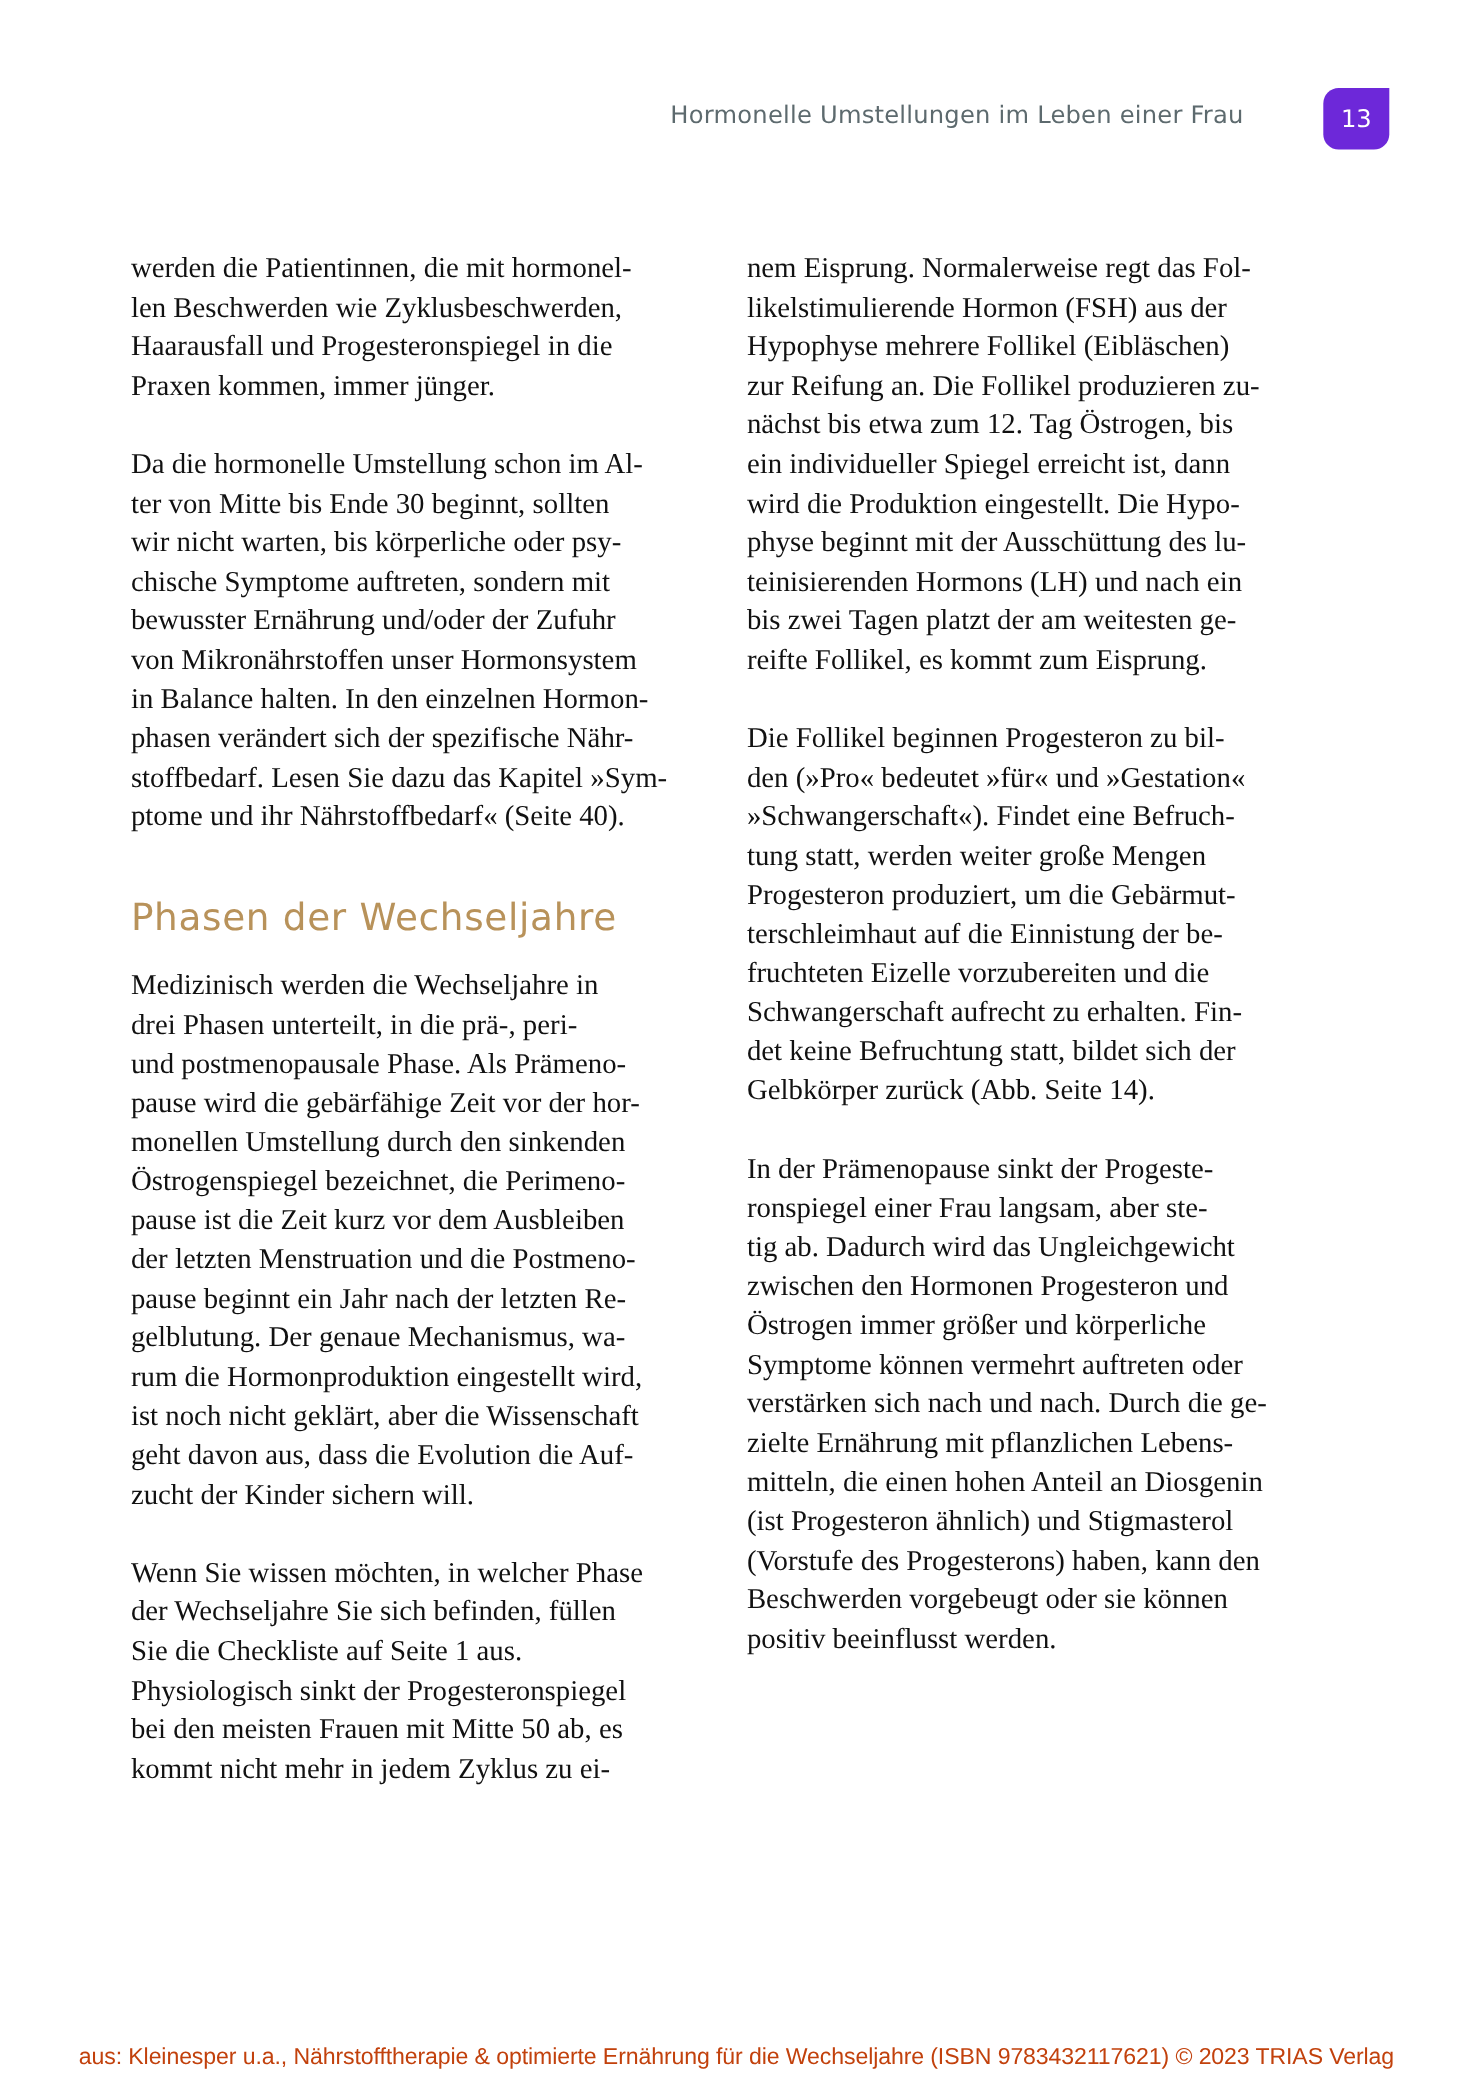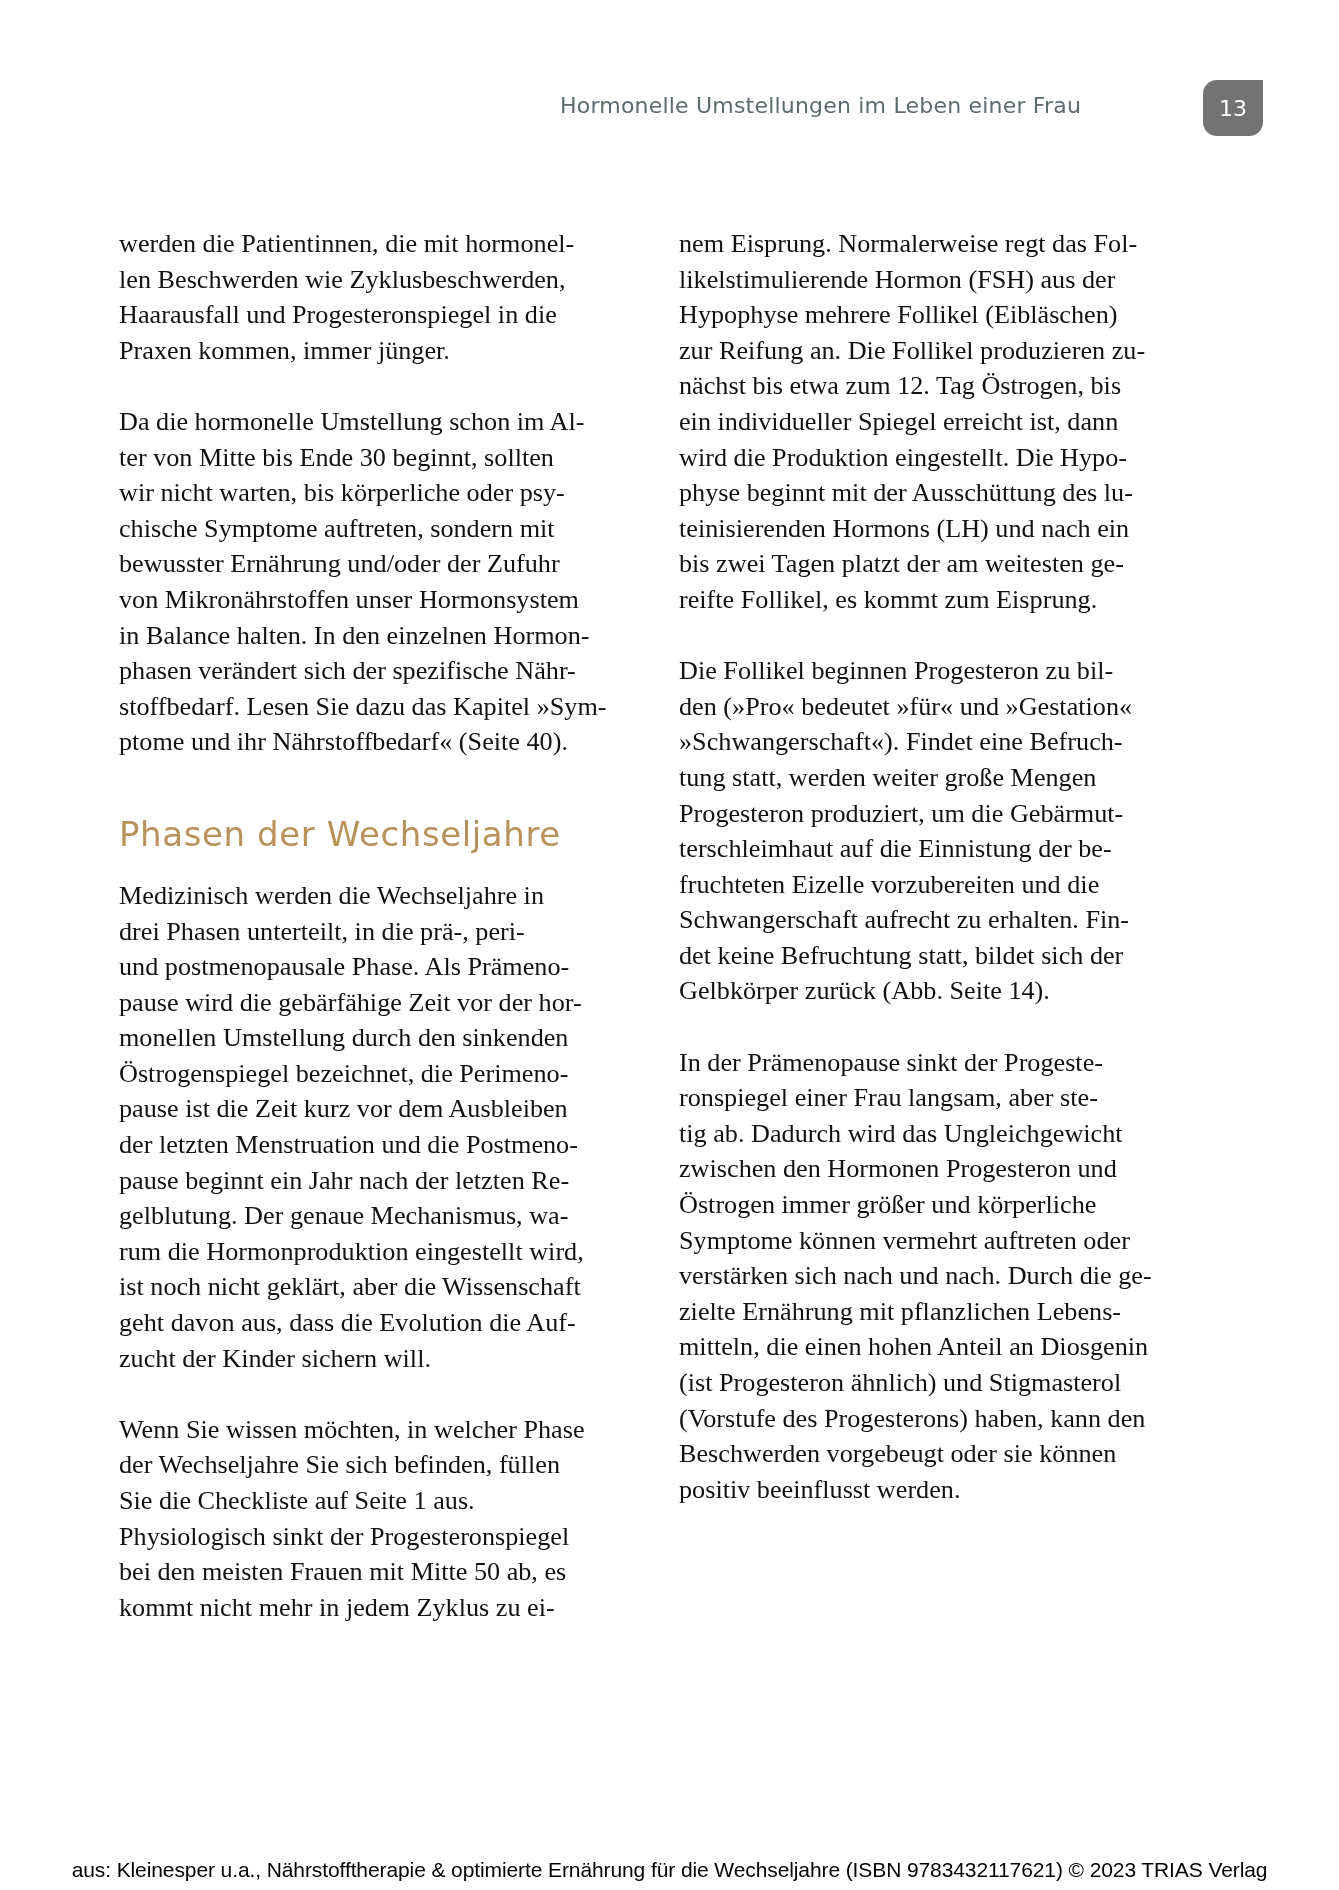--- a/index.html
+++ b/index.html
@@ -1,24 +1,24 @@
 <!DOCTYPE html>
 <html><head>
 <meta charset="utf-8">
 <style>
   html, body { margin: 0; padding: 0; background: #ffffff; }
   body { width: 1339px; height: 1890px; position: relative; overflow: hidden; }
   .running-head {
-    position: absolute; top: 88px; left: 560px; width: 620px; text-align: left;
+    position: absolute; top: 88px; left: 560px; width: 620px; text-align: center;
     font-family: "DejaVu Sans", sans-serif; font-size: 22px; color: #5d6a6e;
     letter-spacing: 0.2px; line-height: 36px;
   }
   .page-badge {
     position: absolute; left: 1203px; top: 80px; width: 60px; height: 56px;
-    background: #737373; color: #ffffff;
+    background: #6d28d9; color: #ffffff;
     border-radius: 14px 0 14px 14px;
     font-family: "DejaVu Sans", sans-serif; font-size: 22px;
     display: flex; align-items: center; justify-content: center;
   }
   .column {
     position: absolute; top: 226px; width: 530px;
     font-family: "Liberation Serif", serif; font-size: 26.2px; line-height: 35.6px;
     color: #111111;
   }
   .col-left { left: 119px; }
@@ -30,21 +30,21 @@
     font-size: 34px; line-height: 40px; color: #b8925a;
     margin: 54px 0 24px 0; letter-spacing: 0.6px;
   }
   .sub-heading {
     font-family: "DejaVu Sans", sans-serif; font-weight: normal;
     font-size: 26px; line-height: 36px; color: #67777c;
     margin: 52px 0 0 0; letter-spacing: 0.3px;
   }
   .footer {
     position: absolute; top: 1856px; left: 0; width: 1339px; text-align: center;
-    font-family: "Liberation Sans", sans-serif; font-size: 21px; color: #000000;
+    font-family: "Liberation Sans", sans-serif; font-size: 21px; color: #c2410c;
     line-height: 28px; letter-spacing: -0.1px;
   }
 </style>
 </head>
 <body>
 
 <div class="running-head">Hormonelle Umstellungen im Leben einer Frau</div>
 <div class="page-badge">
   <span>13</span>
 </div>

